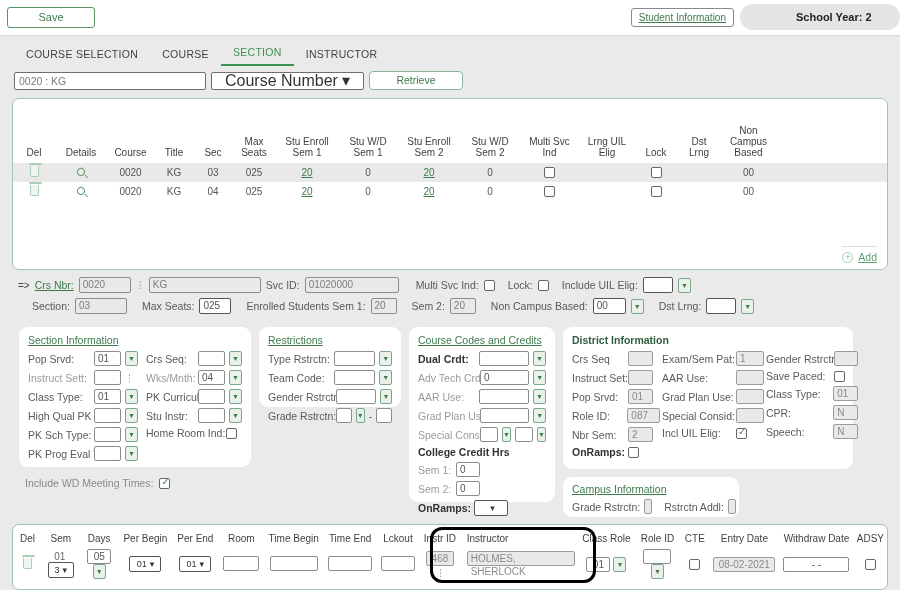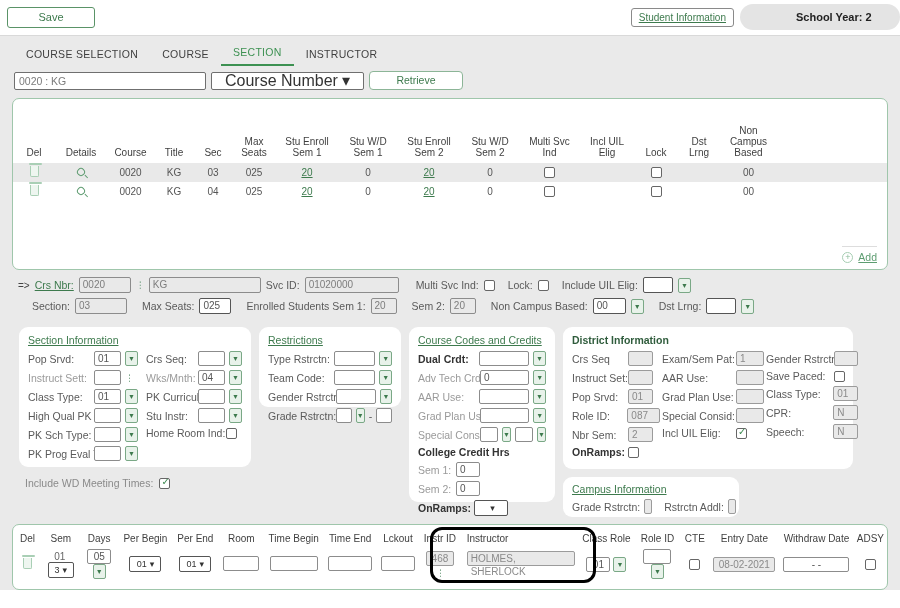--- a/index.html
+++ b/index.html
@@ -224,21 +224,21 @@
             </th>
         <th style="width:60px">
               <div>Stu W/D</div>
               <div>Sem 2</div>
             </th>
         <th style="width:59px">
               <div>Multi Svc</div>
               <div>Ind</div>
             </th>
         <th style="width:56px">
-              <div>Incl UIL</div>
+              <div>Lrng UIL</div>
               <div>Elig</div>
             </th>
         <th style="width:42px">Lock</th>
         <th style="width:44px">
               <div>Dst</div>
               <div>Lrng</div>
             </th>
         <th style="width:55px">
               <div>Non</div>
               <div>Campus</div>

